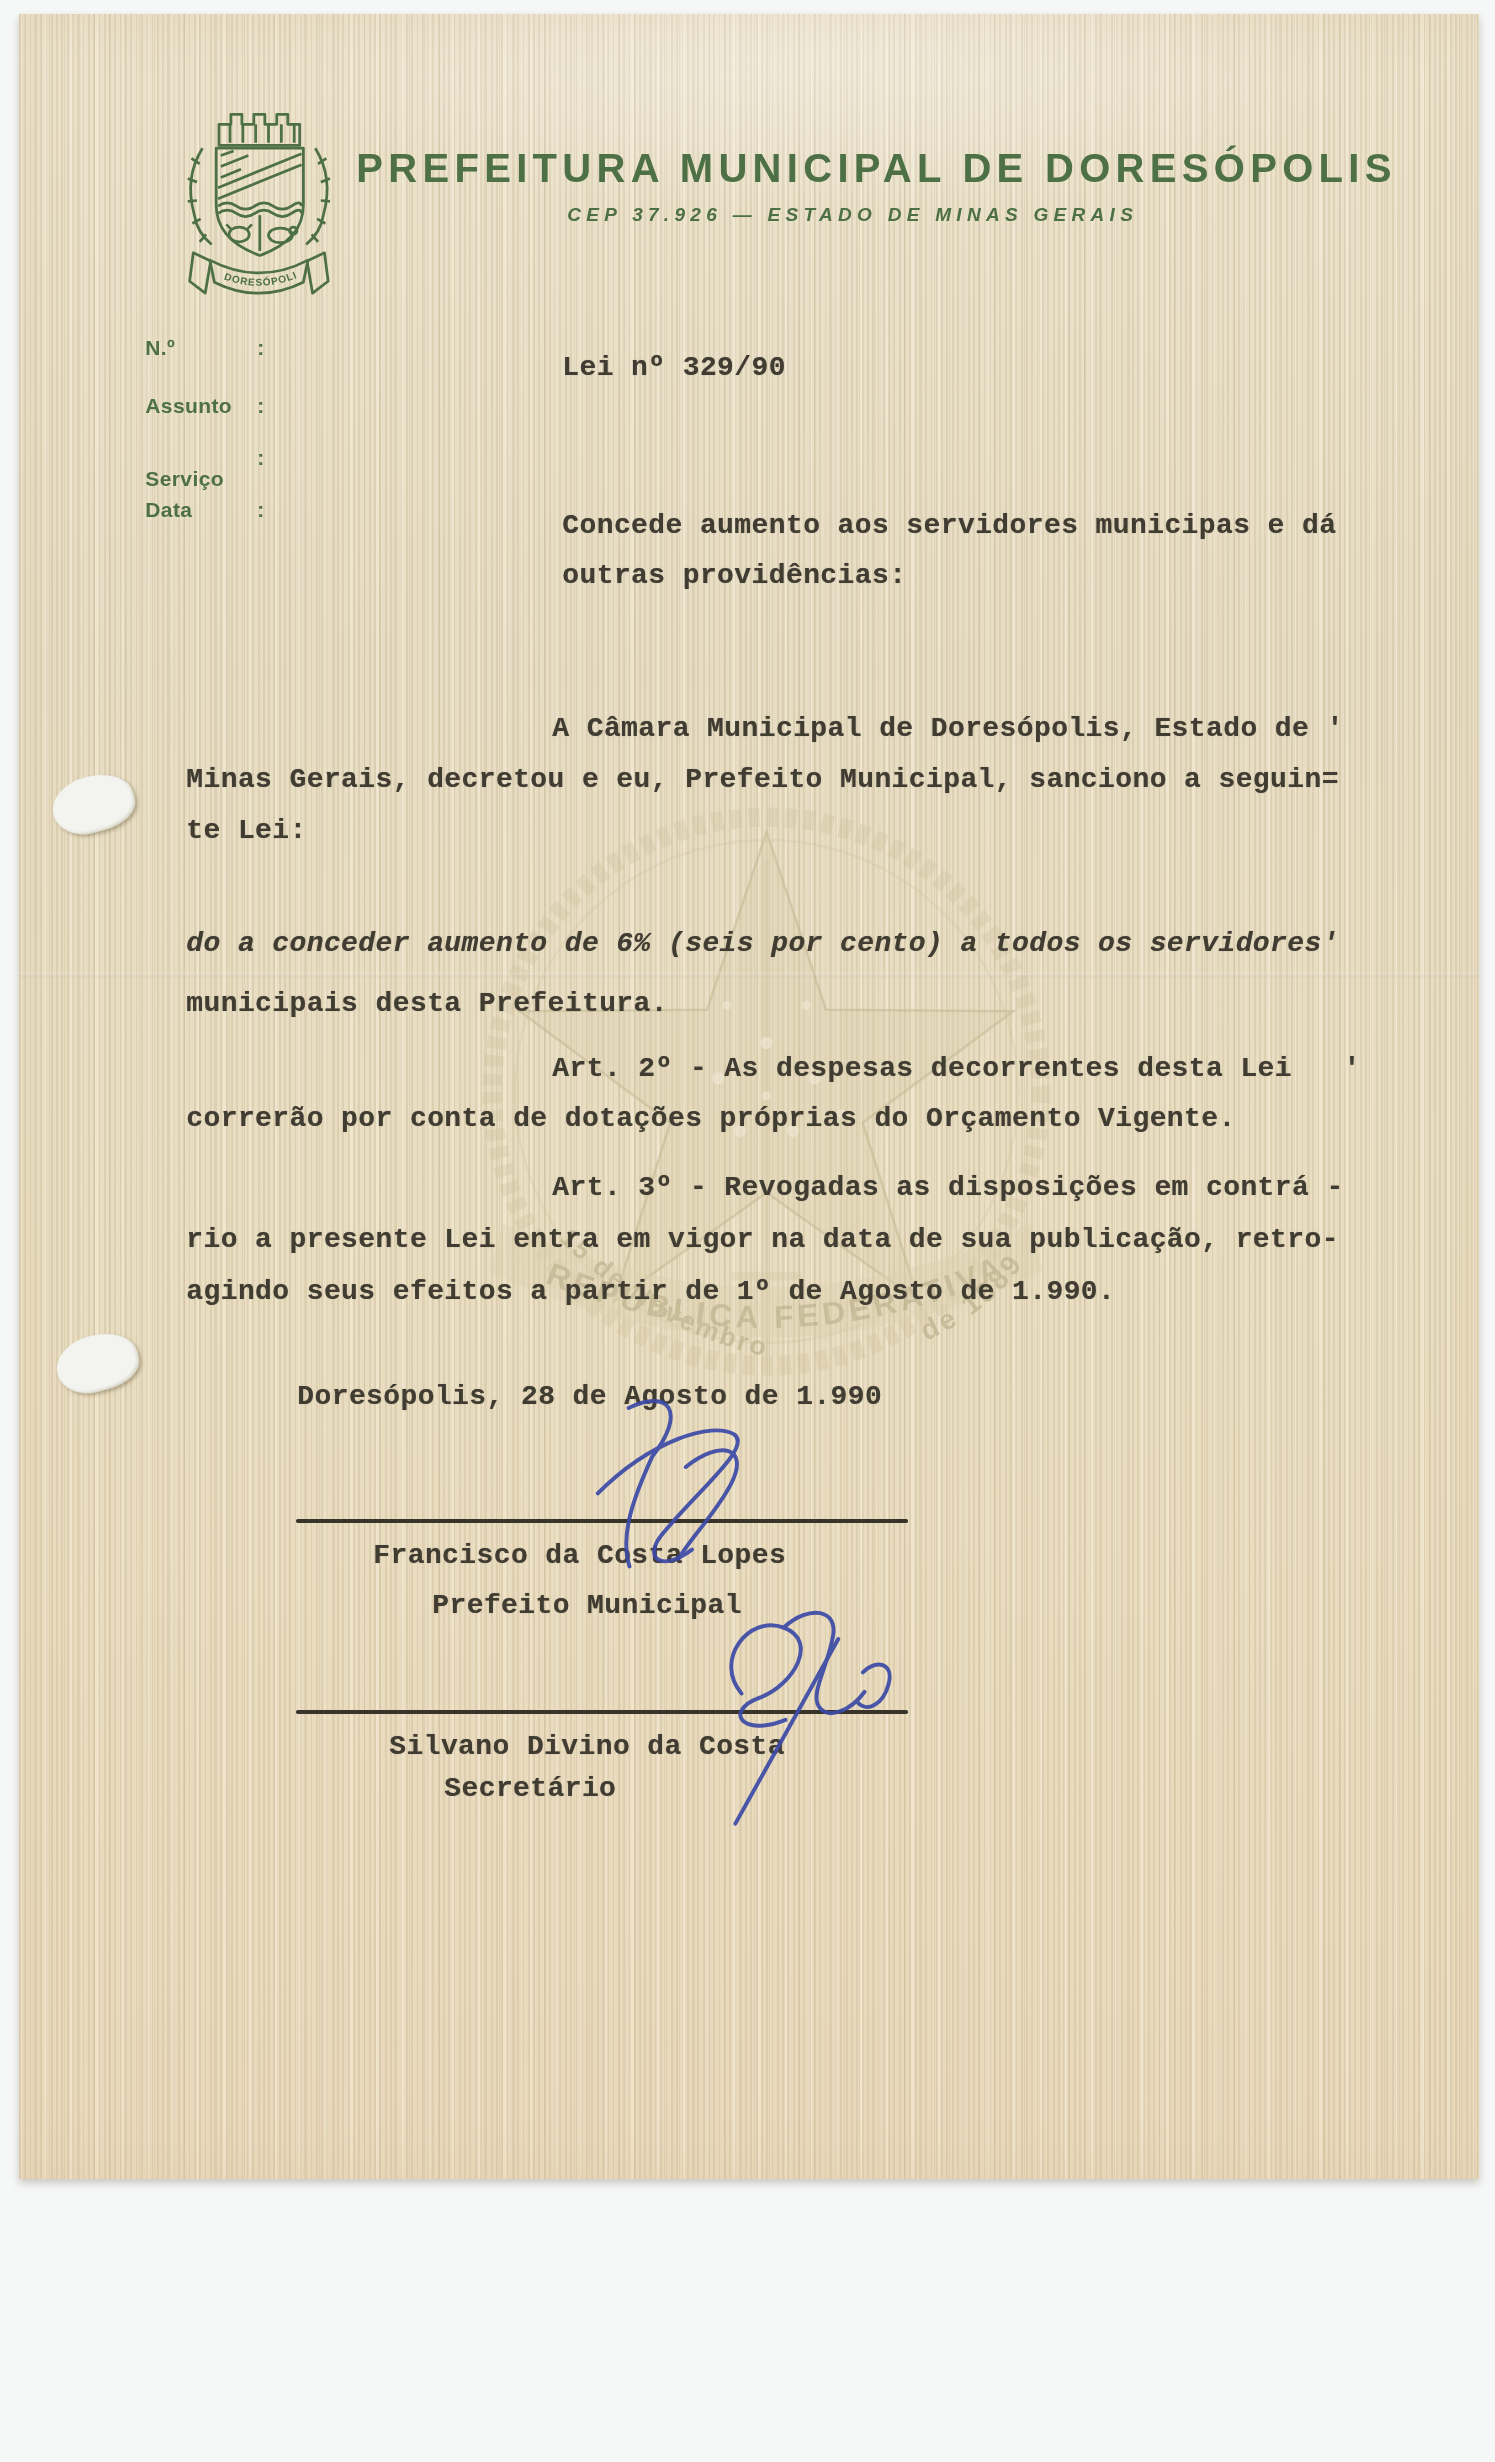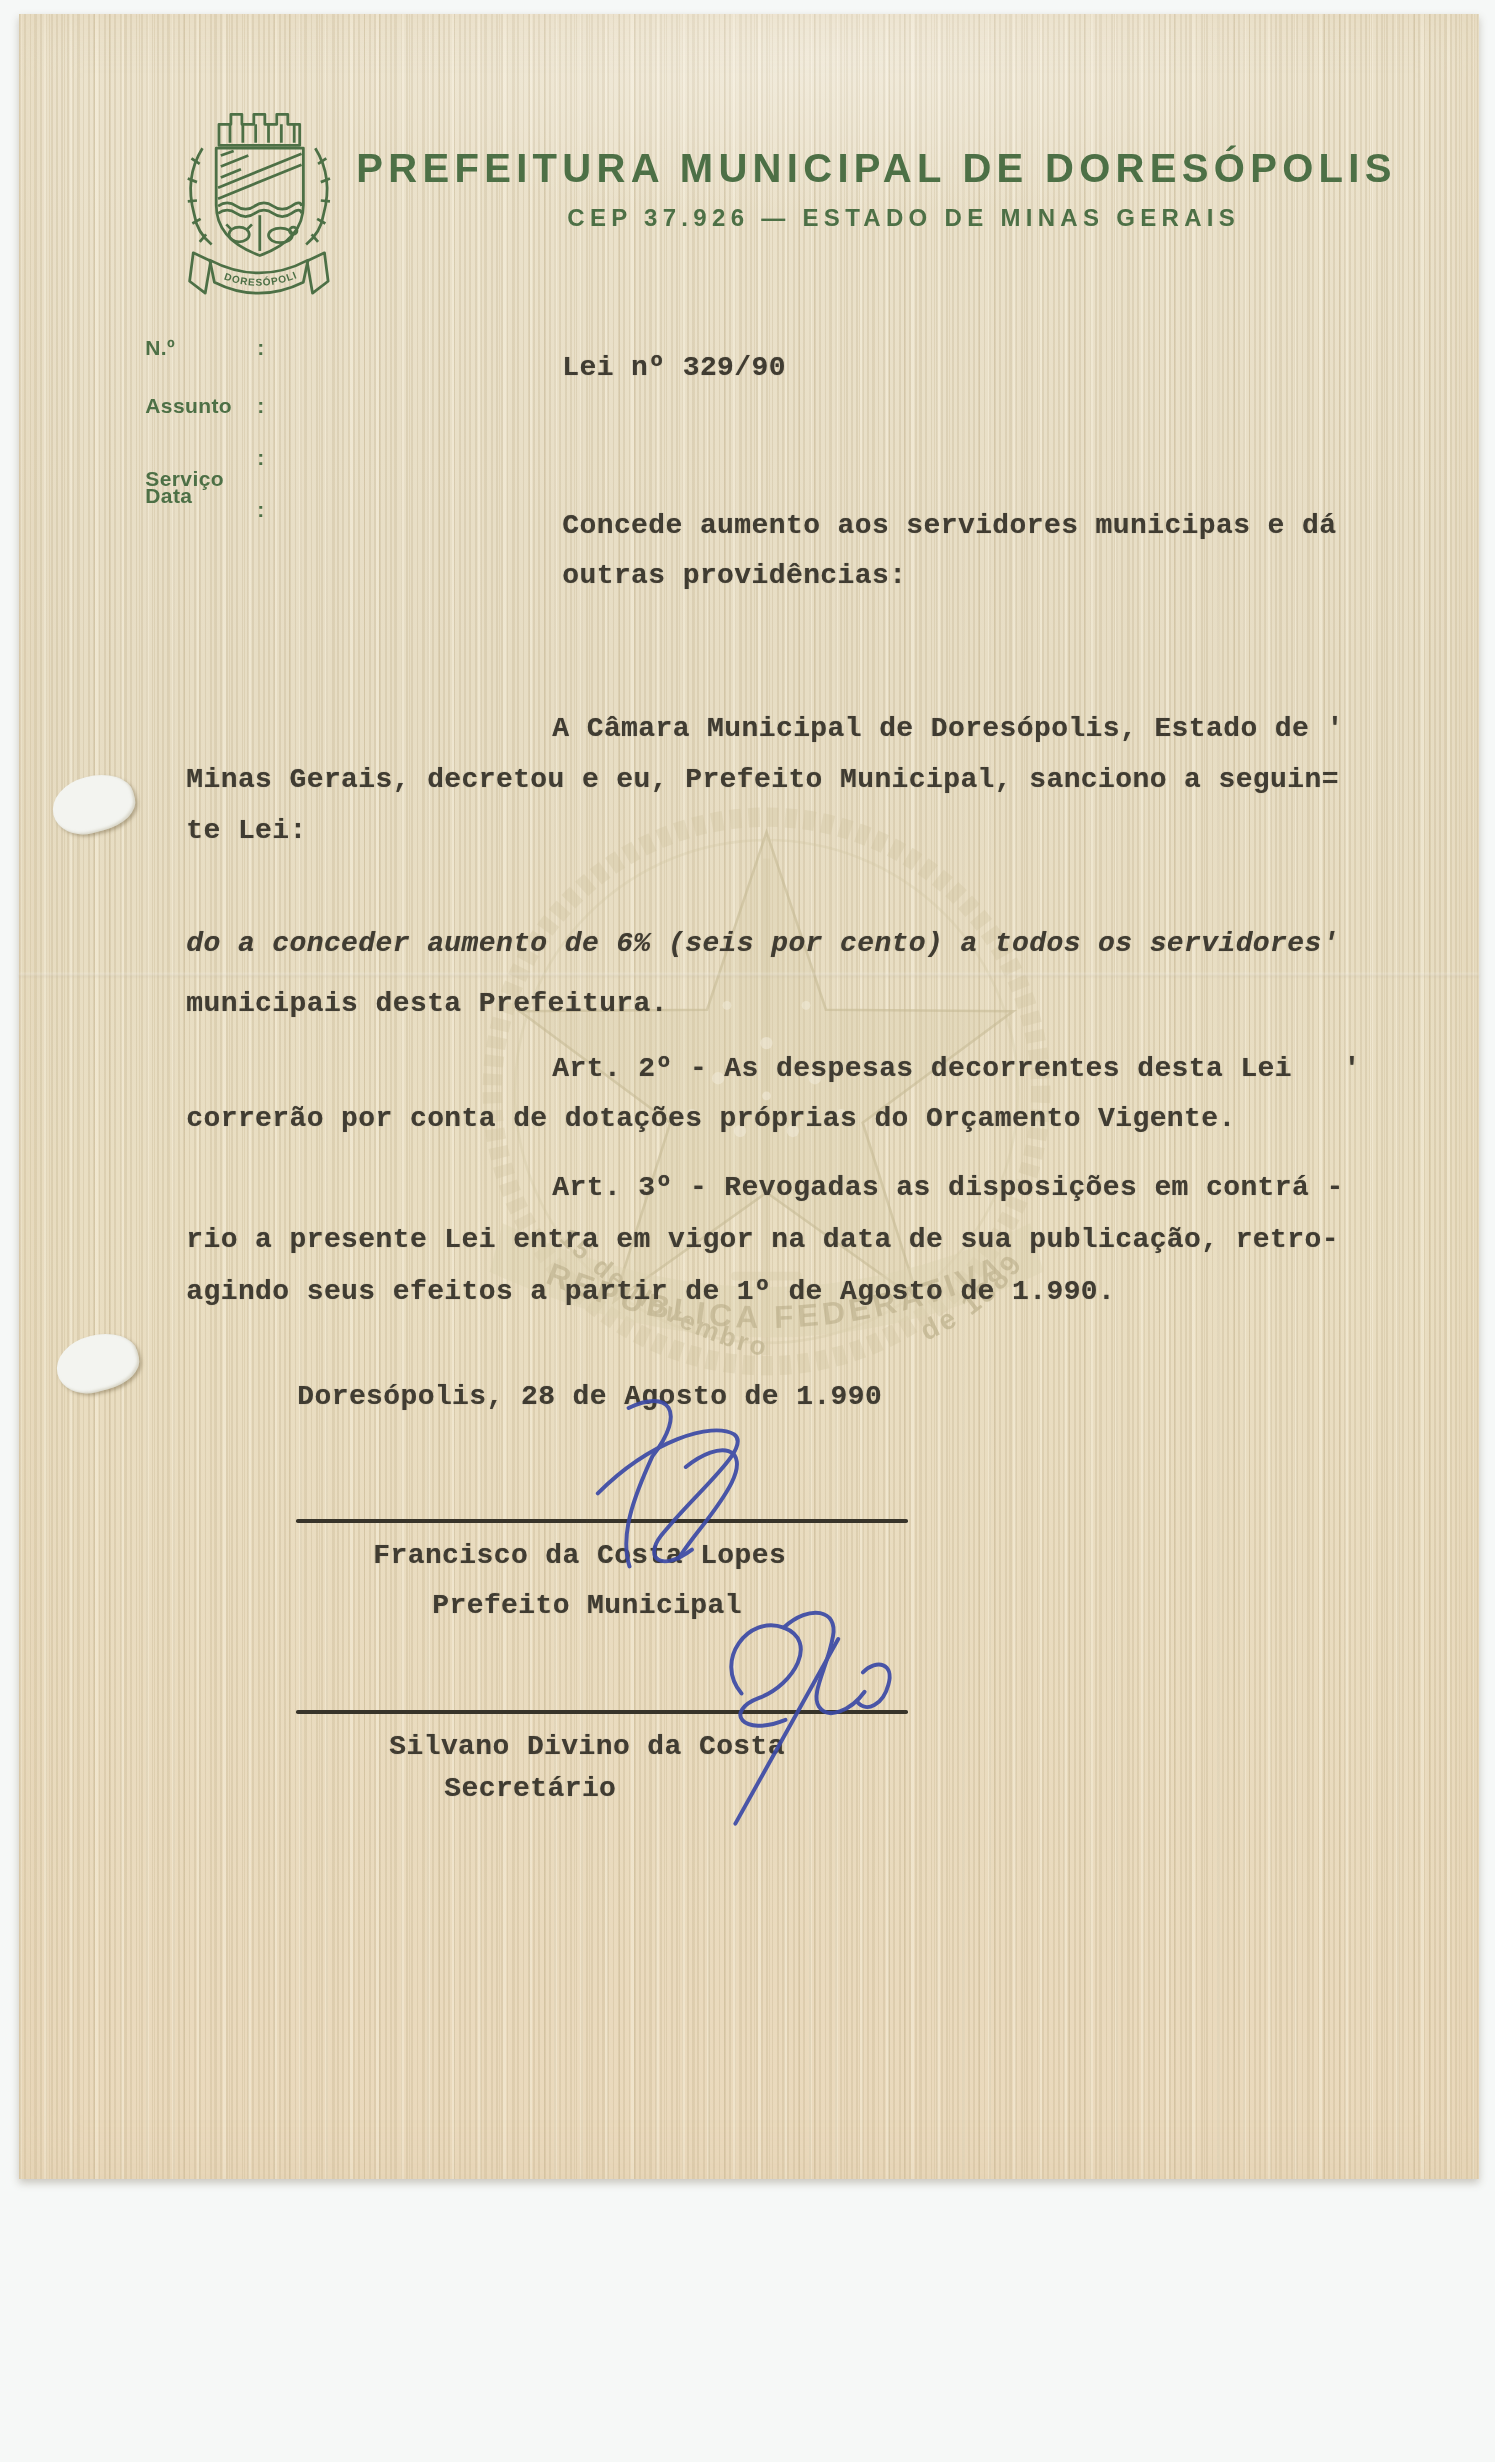--- a/index.html
+++ b/index.html
@@ -32,21 +32,21 @@
   .hole{
     position:absolute;width:83px;height:56px;z-index:6;
     background:#f3f4f0;
     border-radius:58% 62% 55% 48% / 62% 55% 50% 58%;
     box-shadow:1.8px 2.6px 3.5px rgba(120,105,70,.45), inset -1.8px -1.8px 2.6px rgba(170,160,130,.35);
     transform:rotate(-14deg);
   }
   
   .green{color:#4d7046;position:absolute;z-index:3;}
   .title{font-size:40px;font-weight:700;letter-spacing:5.3px;white-space:pre;}
-  .subtitle{font-size:24px;font-weight:700;letter-spacing:5.3px;white-space:pre;}
+  .subtitle{font-size:19px;font-weight:700;letter-spacing:5.3px;white-space:pre;font-style:italic;}
   .flabel{font-size:21px;font-weight:700;letter-spacing:0.4px;}
   
   .tline{
     position:absolute;z-index:3;
     font-family:"Liberation Mono","DejaVu Sans Mono",monospace;
     font-size:28px;font-weight:600;color:#403c32;
     white-space:pre;letter-spacing:0.4px;
     text-shadow:0 0 0.9px rgba(64,60,50,.55);
   }
   .rule{position:absolute;height:3.5px;background:#38342a;z-index:3;border-radius:1.8px;}
@@ -125,21 +125,21 @@
 
   <div class="green title" style="left:337px;top:132px;">PREFEITURA MUNICIPAL DE DORESÓPOLIS</div>
   <div class="green subtitle" style="left:548px;top:190px;">CEP 37.926 — ESTADO DE MINAS GERAIS</div>
 
   <div class="green flabel" style="left:126px;top:322px;">N.º</div>
   <div class="green flabel" style="left:238px;top:322px;">:</div>
   <div class="green flabel" style="left:126px;top:380px;">Assunto</div>
   <div class="green flabel" style="left:238px;top:380px;">:</div>
   <div class="green flabel" style="left:126px;top:432px;margin-top:21px;">Serviço</div>
   <div class="green flabel" style="left:238px;top:432px;">:</div>
-  <div class="green flabel" style="left:126px;top:470px;">Data</div>
+  <div class="green flabel" style="left:126px;top:484px;">Data</div>
   <div class="green flabel" style="left:238px;top:484px;">:</div>
 
   <div class="tline" style="left:543px;top:338px;">Lei nº 329/90</div>
   <div class="tline" style="left:543px;top:496px;text-align:center;">Concede aumento aos servidores municipas e dá</div>
   <div class="tline" style="left:543px;top:546px;">outras providências:</div>
 
   <div class="tline" style="left:533px;top:699px;">A Câmara Municipal de Doresópolis, Estado de '</div>
   <div class="tline" style="left:167px;top:750px;">Minas Gerais, decretou e eu, Prefeito Municipal, sanciono a seguin=</div>
   <div class="tline" style="left:167px;top:801px;">te Lei:</div>
 

